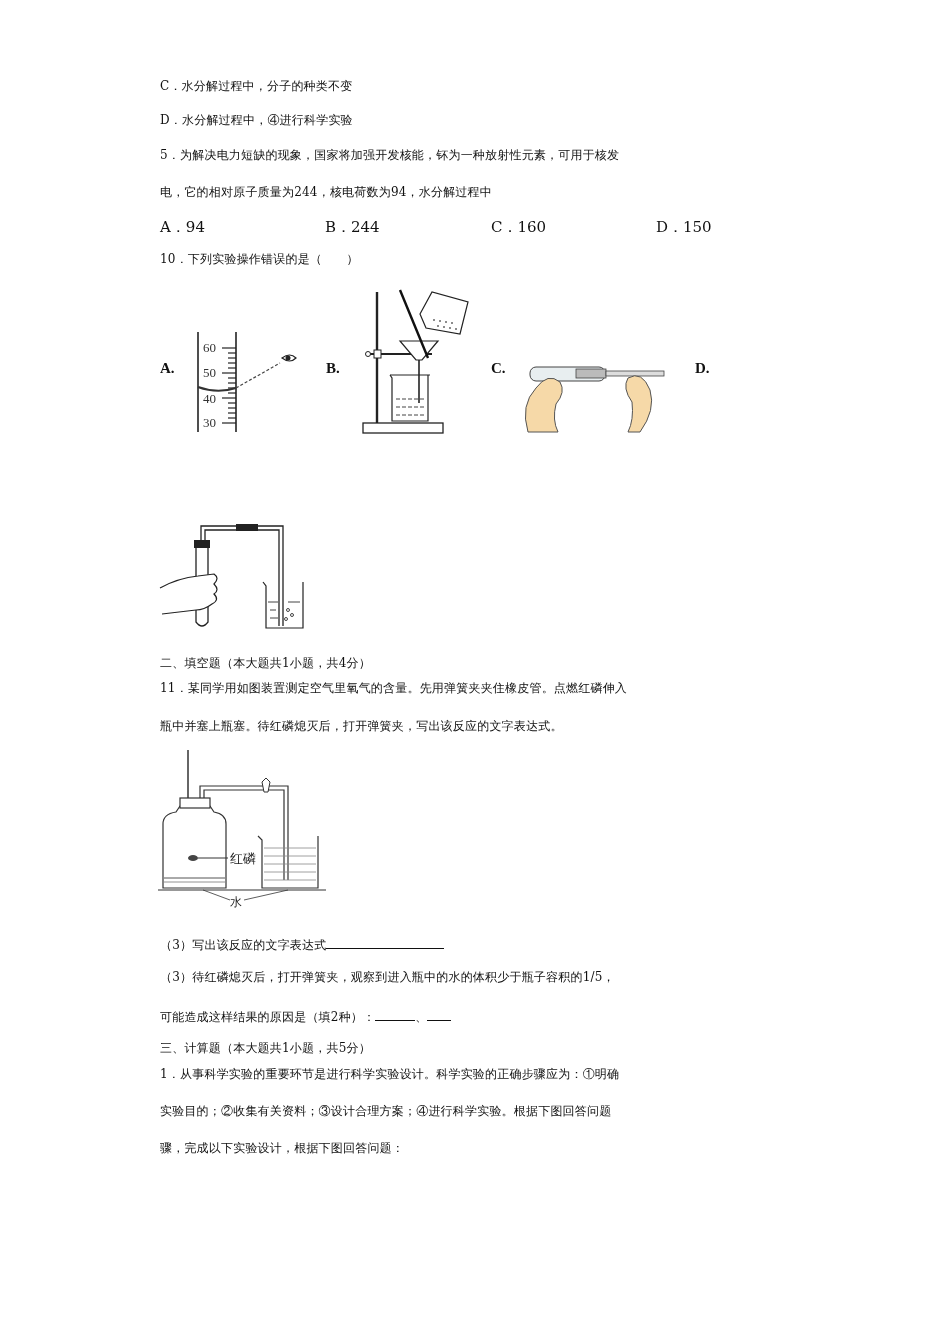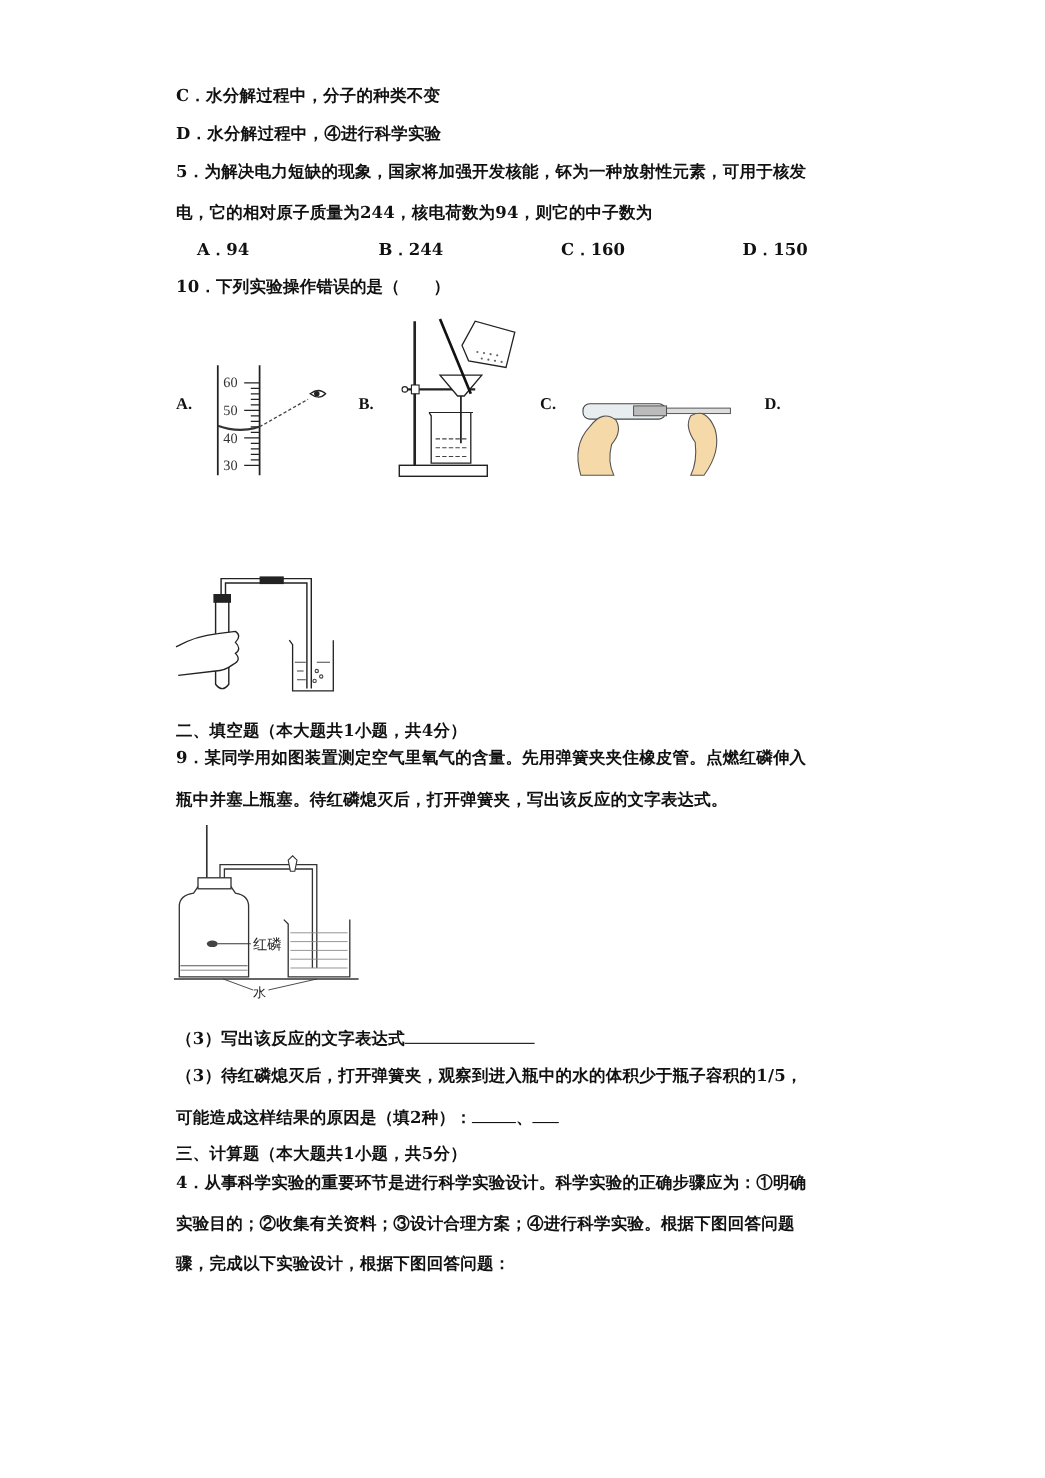--- a/index.html
+++ b/index.html
@@ -1,32 +1,32 @@
 <!DOCTYPE html>
 <html><head>
 <meta charset="utf-8">
 <style>
   html, body { margin: 0; padding: 0; background: #ffffff; }
   body { width: 950px; height: 1344px; position: relative; overflow: hidden;
          font-family: "DejaVu Serif", "Liberation Serif", serif; color: #111; }
-  .line { position: absolute; left: 160px; font-size: 15px; font-weight: bold; white-space: nowrap; letter-spacing: 0.2px; text-align: center; }
-  .opt { position: absolute; font-size: 15px; font-weight: bold; white-space: nowrap; margin-left: 19px; }
+  .line { position: absolute; left: 160px; font-size: 12px; font-weight: normal; white-space: nowrap; letter-spacing: 0.2px; text-align: center; }
+  .opt { position: absolute; font-size: 15px; font-weight: normal; white-space: nowrap; }
   .lbl { position: absolute; font-size: 15px; font-weight: bold; font-family: "Liberation Serif", serif; }
   .fig { position: absolute; }
   .blank { display: inline-block; border-bottom: 1px solid #111; height: 14px; vertical-align: baseline; }
   svg text { font-family: "Liberation Serif", serif; }
 </style>
 </head>
 <body>
 
 <div class="line" style="top:78px">C．水分解过程中，分子的种类不变</div>
 <div class="line" style="top:112px">D．水分解过程中，④进行科学实验</div>
 
 <div class="line" style="top:147px">5．为解决电力短缺的现象，国家将加强开发核能，钚为一种放射性元素，可用于核发</div>
-<div class="line" style="top:184px">电，它的相对原子质量为244，核电荷数为94，则它的中子数为</div>
+<div class="line" style="top:184px">电，它的相对原子质量为244，核电荷数为94，水分解过程中</div>
 <div class="opt" style="top:218px;left:160px">A．94</div>
 <div class="opt" style="top:218px;left:325px">B．244</div>
 <div class="opt" style="top:218px;left:491px">C．160</div>
 <div class="opt" style="top:218px;left:656px">D．150</div>
 
 <div class="line" style="top:251px">10．下列实验操作错误的是（　　）</div>
 
 <div class="lbl" style="top:360px;left:160px">A.</div>
 
 <svg class="fig" style="left:190px;top:330px" width="120" height="105" viewBox="0 0 120 105">
@@ -120,21 +120,21 @@
     </g>
   <g fill="none" stroke="#444">
       <circle cx="130" cy="92" r="1.5"></circle>
       <circle cx="134" cy="97" r="1.5"></circle>
       <circle cx="128" cy="101" r="1.5"></circle>
     </g>
   <path d="M2 70 Q20 60 40 58 L56 56 Q62 60 56 66 Q62 72 56 76 Q62 82 54 86 Q46 92 38 92 L4 96" fill="#fff" stroke="#222" stroke-width="1.2"></path>
 </svg>
 
 <div class="line" style="top:655px">二、填空题（本大题共1小题，共4分）</div>
-<div class="line" style="top:680px">9．某同学用如图装置测定空气里氧气的含量。先用弹簧夹夹住橡皮管。点燃红磷伸入</div>
+<div class="line" style="top:680px">11．某同学用如图装置测定空气里氧气的含量。先用弹簧夹夹住橡皮管。点燃红磷伸入</div>
 <div class="line" style="top:718px">瓶中并塞上瓶塞。待红磷熄灭后，打开弹簧夹，写出该反应的文字表达式。</div>
 
 <svg class="fig" style="left:158px;top:748px" width="170" height="160" viewBox="0 0 170 160">
   <line x1="30" y1="2" x2="30" y2="112" stroke="#333" stroke-width="1.5"></line>
   <path d="M5 140 L5 76 Q5 66 18 64 L22 58 L52 58 L56 64 Q68 66 68 76 L68 140 Z" fill="#fff" stroke="#333" stroke-width="1.2"></path>
   <rect x="22" y="50" width="30" height="10" fill="#fff" stroke="#333" stroke-width="1.2"></rect>
   <line x1="6" y1="130" x2="67" y2="130" stroke="#555" stroke-width="1"></line>
   <line x1="6" y1="134" x2="67" y2="134" stroke="#777" stroke-width="0.8"></line>
   <ellipse cx="35" cy="110" rx="5" ry="3" fill="#444"></ellipse>
   <line x1="40" y1="110" x2="70" y2="110" stroke="#333" stroke-width="1"></line>
@@ -154,15 +154,15 @@
   <line x1="45" y1="142" x2="72" y2="152" stroke="#333" stroke-width="0.8"></line>
   <line x1="130" y1="142" x2="86" y2="152" stroke="#333" stroke-width="0.8"></line>
   <text x="72" y="158" font-size="12" fill="#222">水</text>
 </svg>
 
 <div class="line" style="top:934px"><span>（3）写出该反应的文字表达式</span><span class="blank" style="width:118px"></span></div>
 <div class="line" style="top:969px">（3）待红磷熄灭后，打开弹簧夹，观察到进入瓶中的水的体积少于瓶子容积的1/5，</div>
 <div class="line" style="top:1006px"><span>可能造成这样结果的原因是（填2种）：</span><span class="blank" style="width:40px"></span><span>、</span><span class="blank" style="width:24px"></span></div>
 
 <div class="line" style="top:1040px">三、计算题（本大题共1小题，共5分）</div>
-<div class="line" style="top:1066px">4．从事科学实验的重要环节是进行科学实验设计。科学实验的正确步骤应为：①明确</div>
+<div class="line" style="top:1066px">1．从事科学实验的重要环节是进行科学实验设计。科学实验的正确步骤应为：①明确</div>
 <div class="line" style="top:1103px">实验目的；②收集有关资料；③设计合理方案；④进行科学实验。根据下图回答问题</div>
 <div class="line" style="top:1140px">骤，完成以下实验设计，根据下图回答问题：</div>
 
 </body></html>

